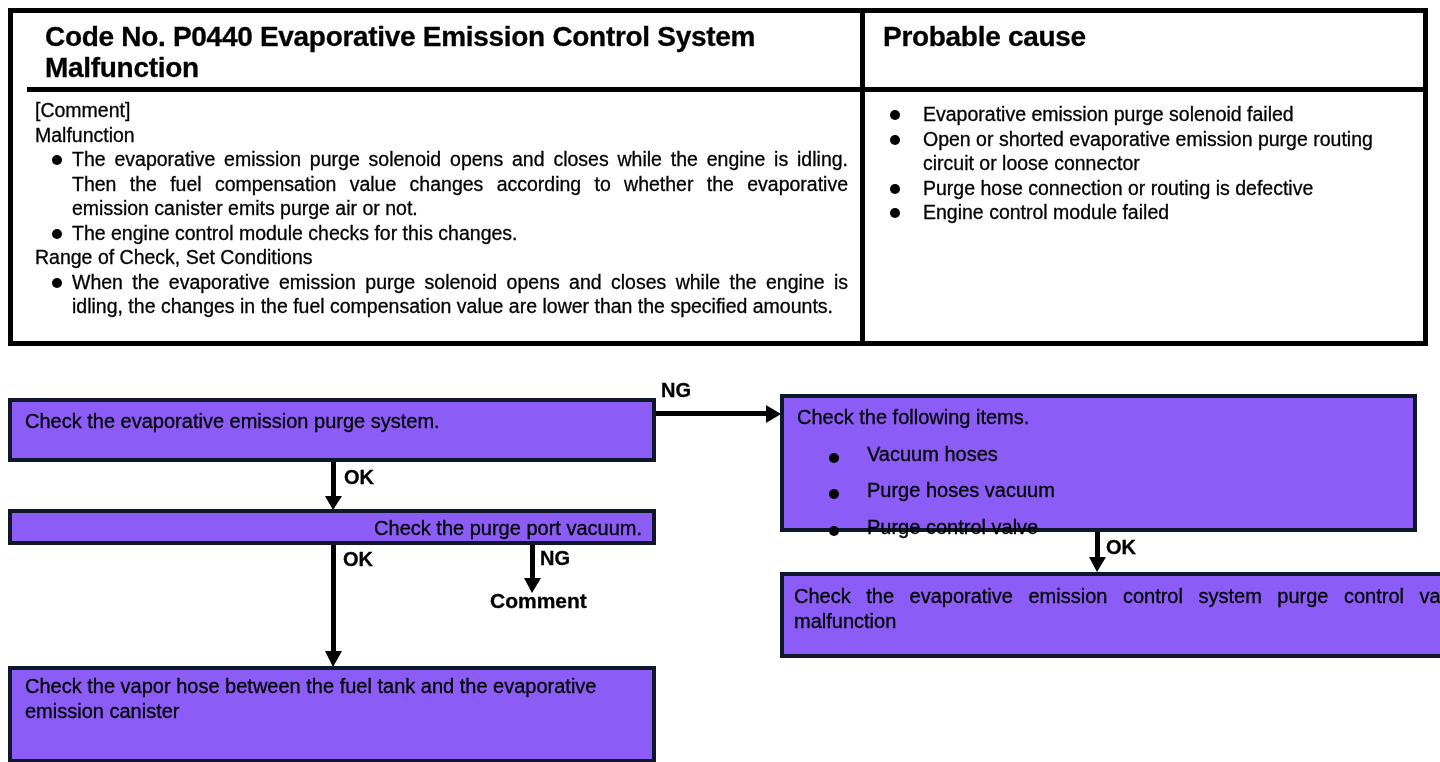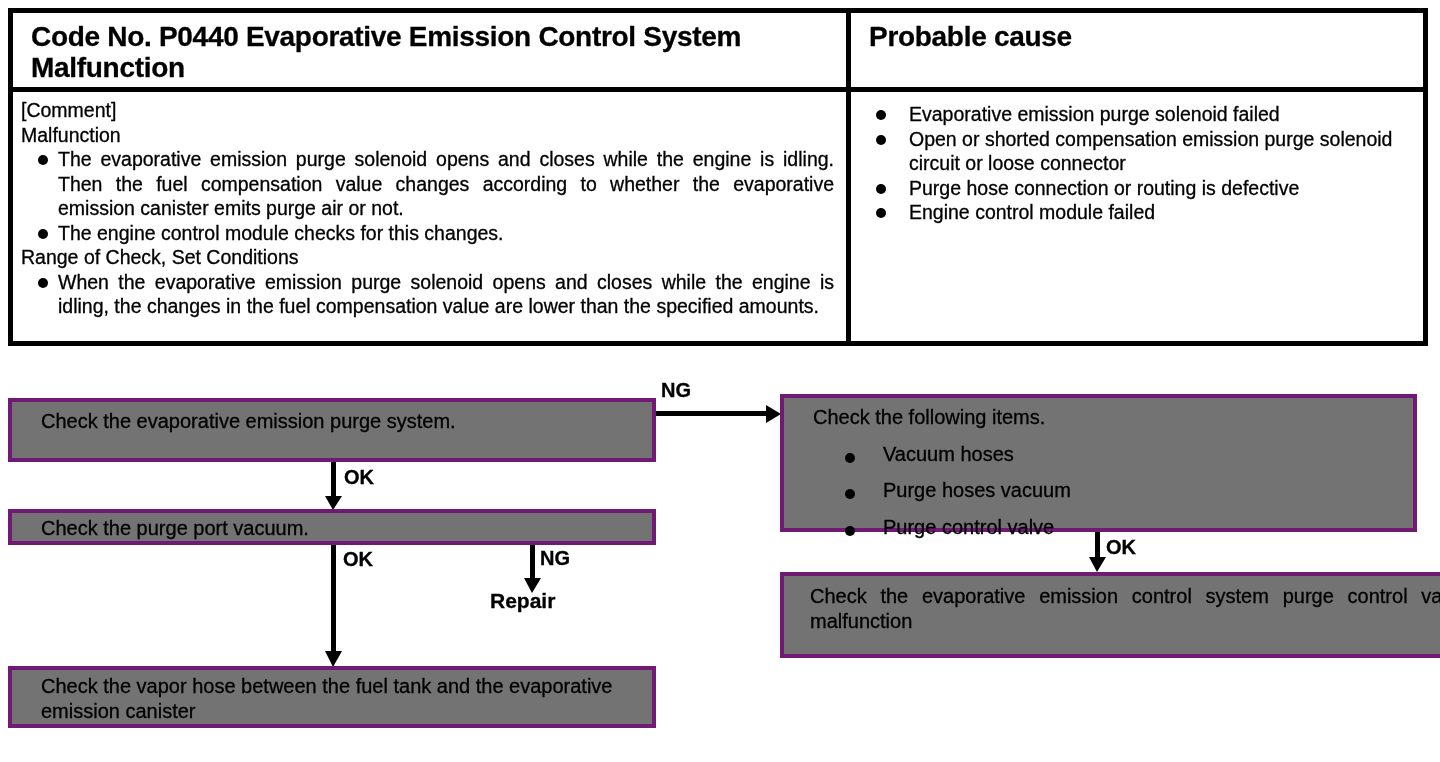--- a/index.html
+++ b/index.html
@@ -23,20 +23,21 @@
     left: 8px;
     top: 8px;
     width: 1420px;
     height: 338px;
     border: 5px solid #000;
     box-sizing: border-box;
     display: grid;
     grid-template-columns: 838px 1fr;
     grid-template-rows: 79px 1fr;
     background: #fff;
+    padding-left: 14px;
   }
   .cell { box-sizing: border-box; overflow: hidden; }
   .cell.col-left  { border-right: 5px solid #000; }
   .cell.row-head  { border-bottom: 5px solid #000; }
 
   .head-title {
     padding: 8px 10px 0 18px;
     font-size: 28px;
     font-weight: bold;
     line-height: 31px;
@@ -63,36 +64,35 @@
     margin: 8px 0 0 17px;
   }
   .bul .txt { flex: 1 1 auto; text-align: justify; }
   .right .bul .dot { flex: 0 0 45px; }
   .right .bul .dot::before { margin-left: 12px; }
   .right .bul .txt { text-align: left; }
 
   
   .fbox {
     position: absolute;
-    border: 4px solid #701a75;
+    border: 4px solid #0f172a;
     box-sizing: border-box;
-    background: #737373;
+    background: #8b5cf6;
     font-size: 20px;
     line-height: 24.5px;
-    padding-left: 16px;
   }
   .fbox .fpad { padding: 7px 10px 0 13px; }
 
   #box-purge-system { left: 8px;   top: 398px; width: 648px; height: 64px;  }
   #box-check-items  { left: 780px; top: 394px; width: 637px; height: 138px; }
-  #box-purge-port   { left: 8px;   top: 509px; width: 648px; height: 36px;  }
+  #box-purge-port   { left: 8px;   top: 509px; width: 648px; height: 36px; text-align: right;  }
   #box-purge-port .fpad { padding-top: 3px; }
   #box-result-right { left: 780px; top: 572px; width: 766px; height: 86px;  }
   #box-result-right .fpad { padding: 8px 8px 0 10px; text-align: justify; }
-  #box-vapor-hose   { left: 8px;   top: 666px; width: 648px; height: 62px;  }
+  #box-vapor-hose   { left: 8px;   top: 666px; width: 648px; height: 97px;  }
   #box-vapor-hose .fpad { padding-top: 4px; }
 
   .fbul { display: flex; align-items: center; margin-top: 12px; }
   .fbul .dot { flex: 0 0 70px; }
   .fbul .dot::before {
     content: "";
     display: block;
     width: 10px;
     height: 10px;
     border-radius: 50%;
@@ -147,21 +147,21 @@
     </div>
   </div>
 
   <div class="cell col-right row-body body-text right">
     <div class="bul">
       <span class="dot"></span>
       <span class="txt">Evaporative emission purge solenoid failed</span>
     </div>
     <div class="bul">
       <span class="dot"></span>
-      <span class="txt">Open or shorted compensation emission purge solenoid circuit or loose connector</span>
+      <span class="txt">Open or shorted evaporative emission purge routing circuit or loose connector</span>
     </div>
     <div class="bul">
       <span class="dot"></span>
       <span class="txt">Purge hose connection or routing is defective</span>
     </div>
     <div class="bul">
       <span class="dot"></span>
       <span class="txt">Engine control module failed</span>
     </div>
   </div>
@@ -222,13 +222,13 @@
 
 <div class="fbox" id="box-vapor-hose">
   <div class="fpad">Check the vapor hose between the fuel tank and the evaporative emission canister</div>
 </div>
 
 <div class="lbl" id="lbl-ng-1">NG</div>
 <div class="lbl" id="lbl-ok-1">OK</div>
 <div class="lbl" id="lbl-ok-2">OK</div>
 <div class="lbl" id="lbl-ng-2">NG</div>
 <div class="lbl" id="lbl-ok-3">OK</div>
-<div class="lbl" id="lbl-repair">Repair</div>
+<div class="lbl" id="lbl-repair">Comment</div>
 
 </body></html>

